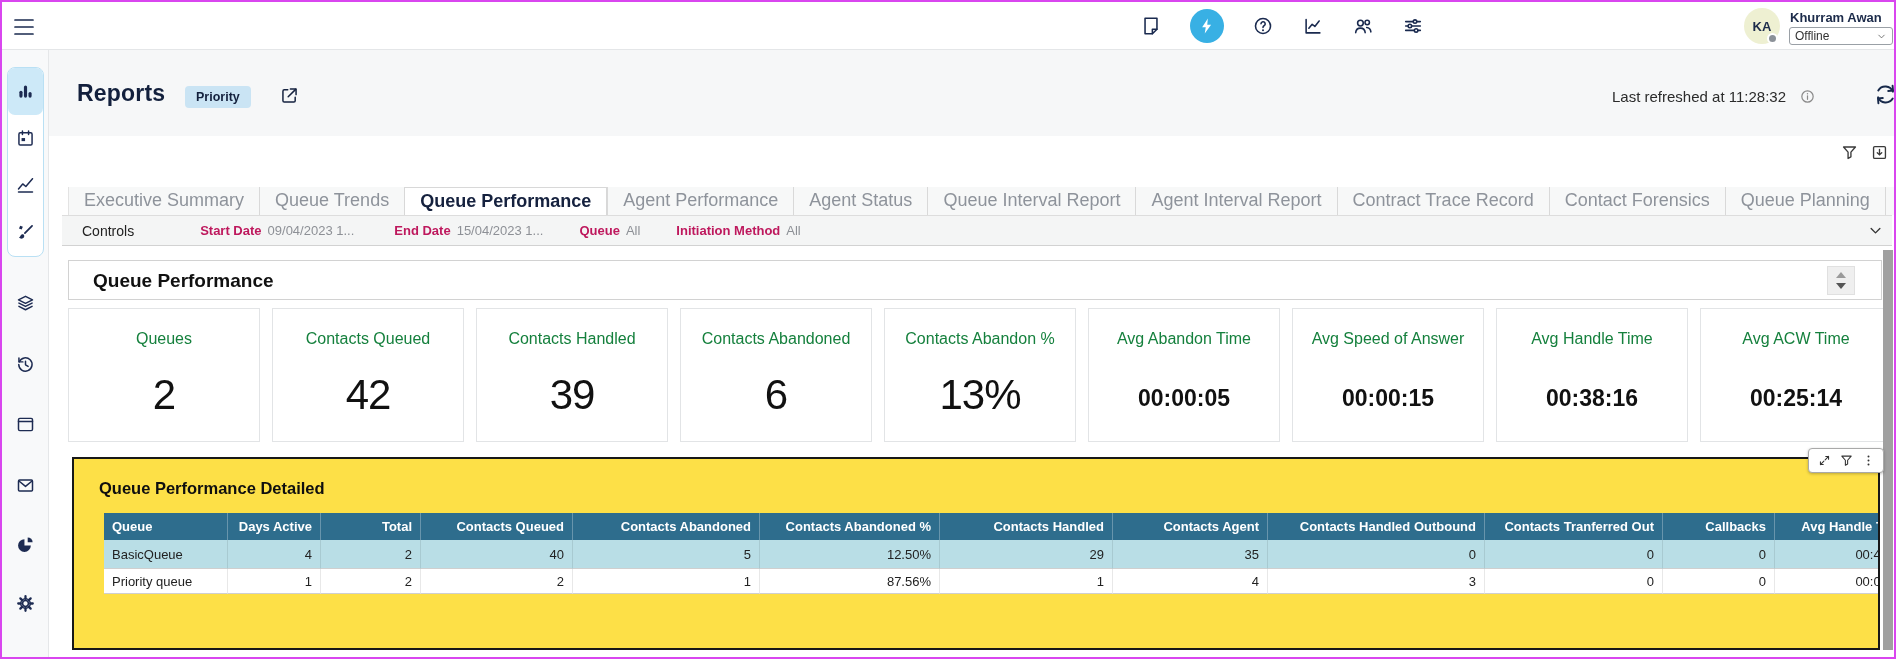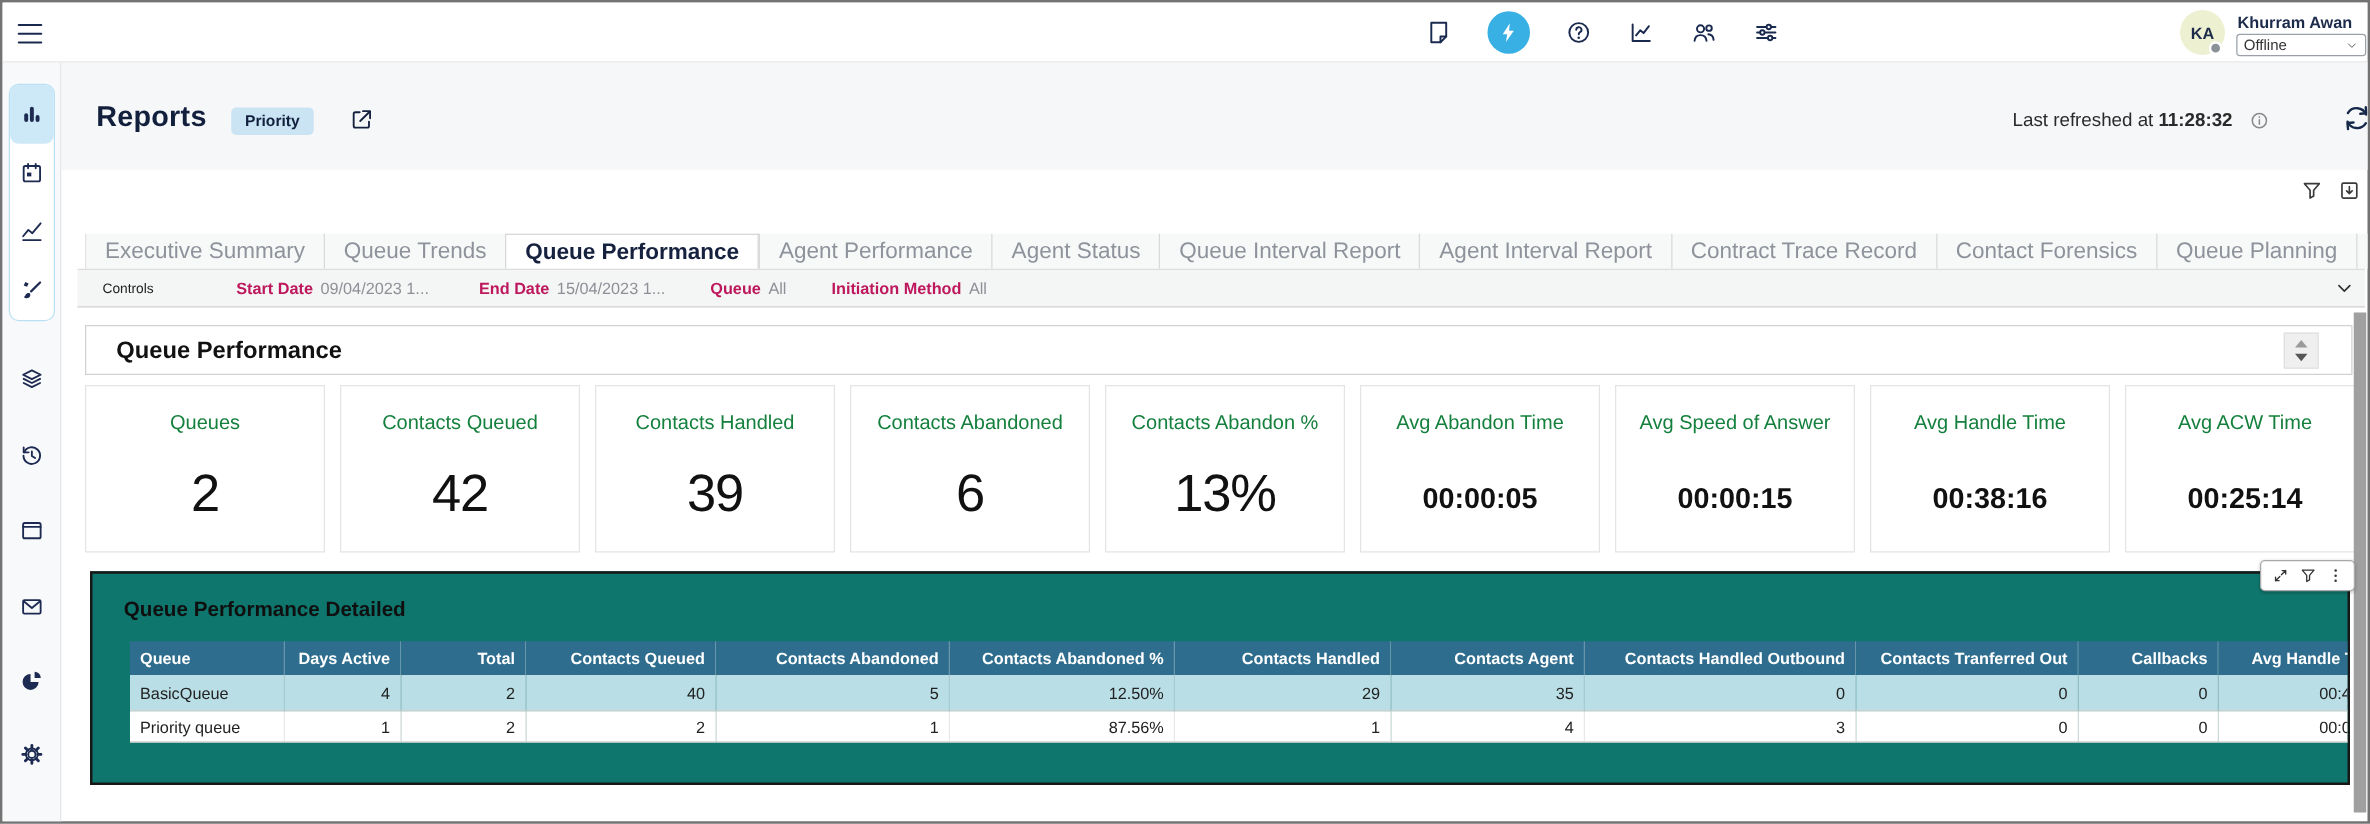--- a/index.html
+++ b/index.html
@@ -1,19 +1,19 @@
 <!DOCTYPE html>
 <html><head>
 <meta charset="utf-8">
 <style>
   * { margin:0; padding:0; box-sizing:border-box; }
   html,body { width:1896px; height:659px; }
   body { font-family:"Liberation Sans", sans-serif; background:#fff; }
   #root { position:relative; width:1896px; height:659px; background:#fff;
-          border:2px solid #737373; overflow:hidden; }
+          border:2px solid #d946ef; overflow:hidden; }
   .abs { position:absolute; }
   svg { display:block; stroke:currentColor; fill:none; stroke-width:1.7;
         stroke-linecap:round; stroke-linejoin:round; }
 
   
   .topbar { position:absolute; left:0; top:0; width:100%; height:48px;
             background:#fff; border-bottom:1px solid #e4e6e8; z-index:5; }
   .hamburger { position:absolute; left:10px; top:13px; width:24px; height:22px;
                color:#1a2a4f; cursor:pointer; }
   .topbar-icons { position:absolute; left:1138px; top:0; height:48px;
@@ -51,21 +51,21 @@
           background:#f6f7f8; }
   .page-title { position:absolute; left:75px; top:78px; font-size:23px;
                 font-weight:bold; color:#13203d; letter-spacing:.2px; }
   .badge { position:absolute; left:183px; top:84px; height:22px; background:#cae4f4;
            border-radius:4px; color:#13203d; font-size:12.5px; font-weight:bold;
            display:flex; align-items:center; padding:0 11px; }
   .ext-icon { position:absolute; left:277px; top:83px; width:21px; height:21px;
               color:#15223f; cursor:pointer; }
   .refresh-line { position:absolute; right:108px; top:86px; font-size:15px;
                   color:#2b2b2b; white-space:nowrap; }
-  .refresh-line b { font-weight:bold; }
+  .refresh-line b { font-weight:normal; }
   .info-icon { position:absolute; left:1797px; top:86px; width:17px; height:17px;
                color:#8a8a8a; cursor:pointer; }
   .refresh-icon { position:absolute; left:1870px; top:79px; width:27px; height:27px;
                   color:#17294a; stroke-width:2; cursor:pointer; }
 
   .content-tools { position:absolute; left:1838px; top:141px; display:flex; gap:11px; }
   .content-tools .ticon { width:19px; height:19px; color:#3a3a3a; }
 
   
   .tabs { position:absolute; left:66px; top:185px; height:28px; display:flex;
@@ -74,21 +74,21 @@
          white-space:nowrap; cursor:pointer; border-left:1px solid #d9d9d9; }
   .tab:first-child { border-left:1px solid #e3e3e3; }
   .tab:last-child { border-right:1px solid #d9d9d9; }
   .tab.active { background:#fff; color:#15213e; font-weight:bold;
                 border:1px solid #d8d8d8; border-bottom:none; }
 
   
   .controls { position:absolute; left:60px; top:213px; width:1830px; height:31px;
               background:#f4f5f5; border-top:1px solid #ddd; border-bottom:1px solid #d2d2d2;
               display:flex; align-items:center; font-size:13px; }
-  .controls-label { margin-left:20px; color:#222; font-size:11px; }
+  .controls-label { margin-left:20px; color:#222; font-size:14px; }
   .cfield { display:flex; align-items:center; cursor:pointer; }
   .cfield .lab { font-weight:bold; color:#be185d; }
   .cfield .val { color:#8d9096; margin-left:6px; }
   .controls-chevron { position:absolute; left:1864px; top:219px; width:19px; height:19px;
                       color:#333; cursor:pointer; }
 
   
   .section-panel { position:absolute; left:66px; top:258px; width:1814px; height:40px;
                    background:#fff; border:1px solid #d2d2d2; }
   .section-title { position:absolute; left:24px; top:9px; font-size:19px;
@@ -106,22 +106,22 @@
           display:flex; gap:12px; }
   .kpi { width:192px; height:134px; background:#fff; border:1px solid #e2e4e6;
          position:relative; }
   .kpi .klabel { position:absolute; top:21px; width:100%; text-align:center;
                  font-size:16px; color:#15803d; }
   .kpi .kvalue { position:absolute; top:66px; width:100%; text-align:center; color:#111; }
   .kpi .kvalue.count { font-size:42px; font-weight:400; letter-spacing:-1px; top:62px; }
   .kpi .kvalue.time { font-size:23px; font-weight:bold; top:76px; }
 
   
-  .detail-panel { position:absolute; left:70px; top:455px; width:1808px; height:171px;
-                  background:#0f766e; border:2px solid #181818; overflow:hidden; }
+  .detail-panel { position:absolute; left:70px; top:455px; width:1808px; height:193px;
+                  background:#fde047; border:2px solid #181818; overflow:hidden; }
   .detail-title { position:absolute; left:25px; top:20px; font-size:16.5px;
                   font-weight:bold; color:#0f0f0f; }
   .dtable { position:absolute; left:30px; top:54px; }
   .drow { display:flex; }
   .dcell { font-size:13px; padding:0 8px; display:flex; align-items:center;
            overflow:hidden; white-space:nowrap; }
   .dhead .dcell { background:#2e6d8d; color:#fff; font-weight:bold; height:27px;
                   border-right:1px solid rgba(255,255,255,.28); cursor:pointer; }
   .dbody .dcell { color:#222; border-right:1px solid rgba(0,0,0,.09);
                   border-bottom:1px solid #cfcfcf; }

